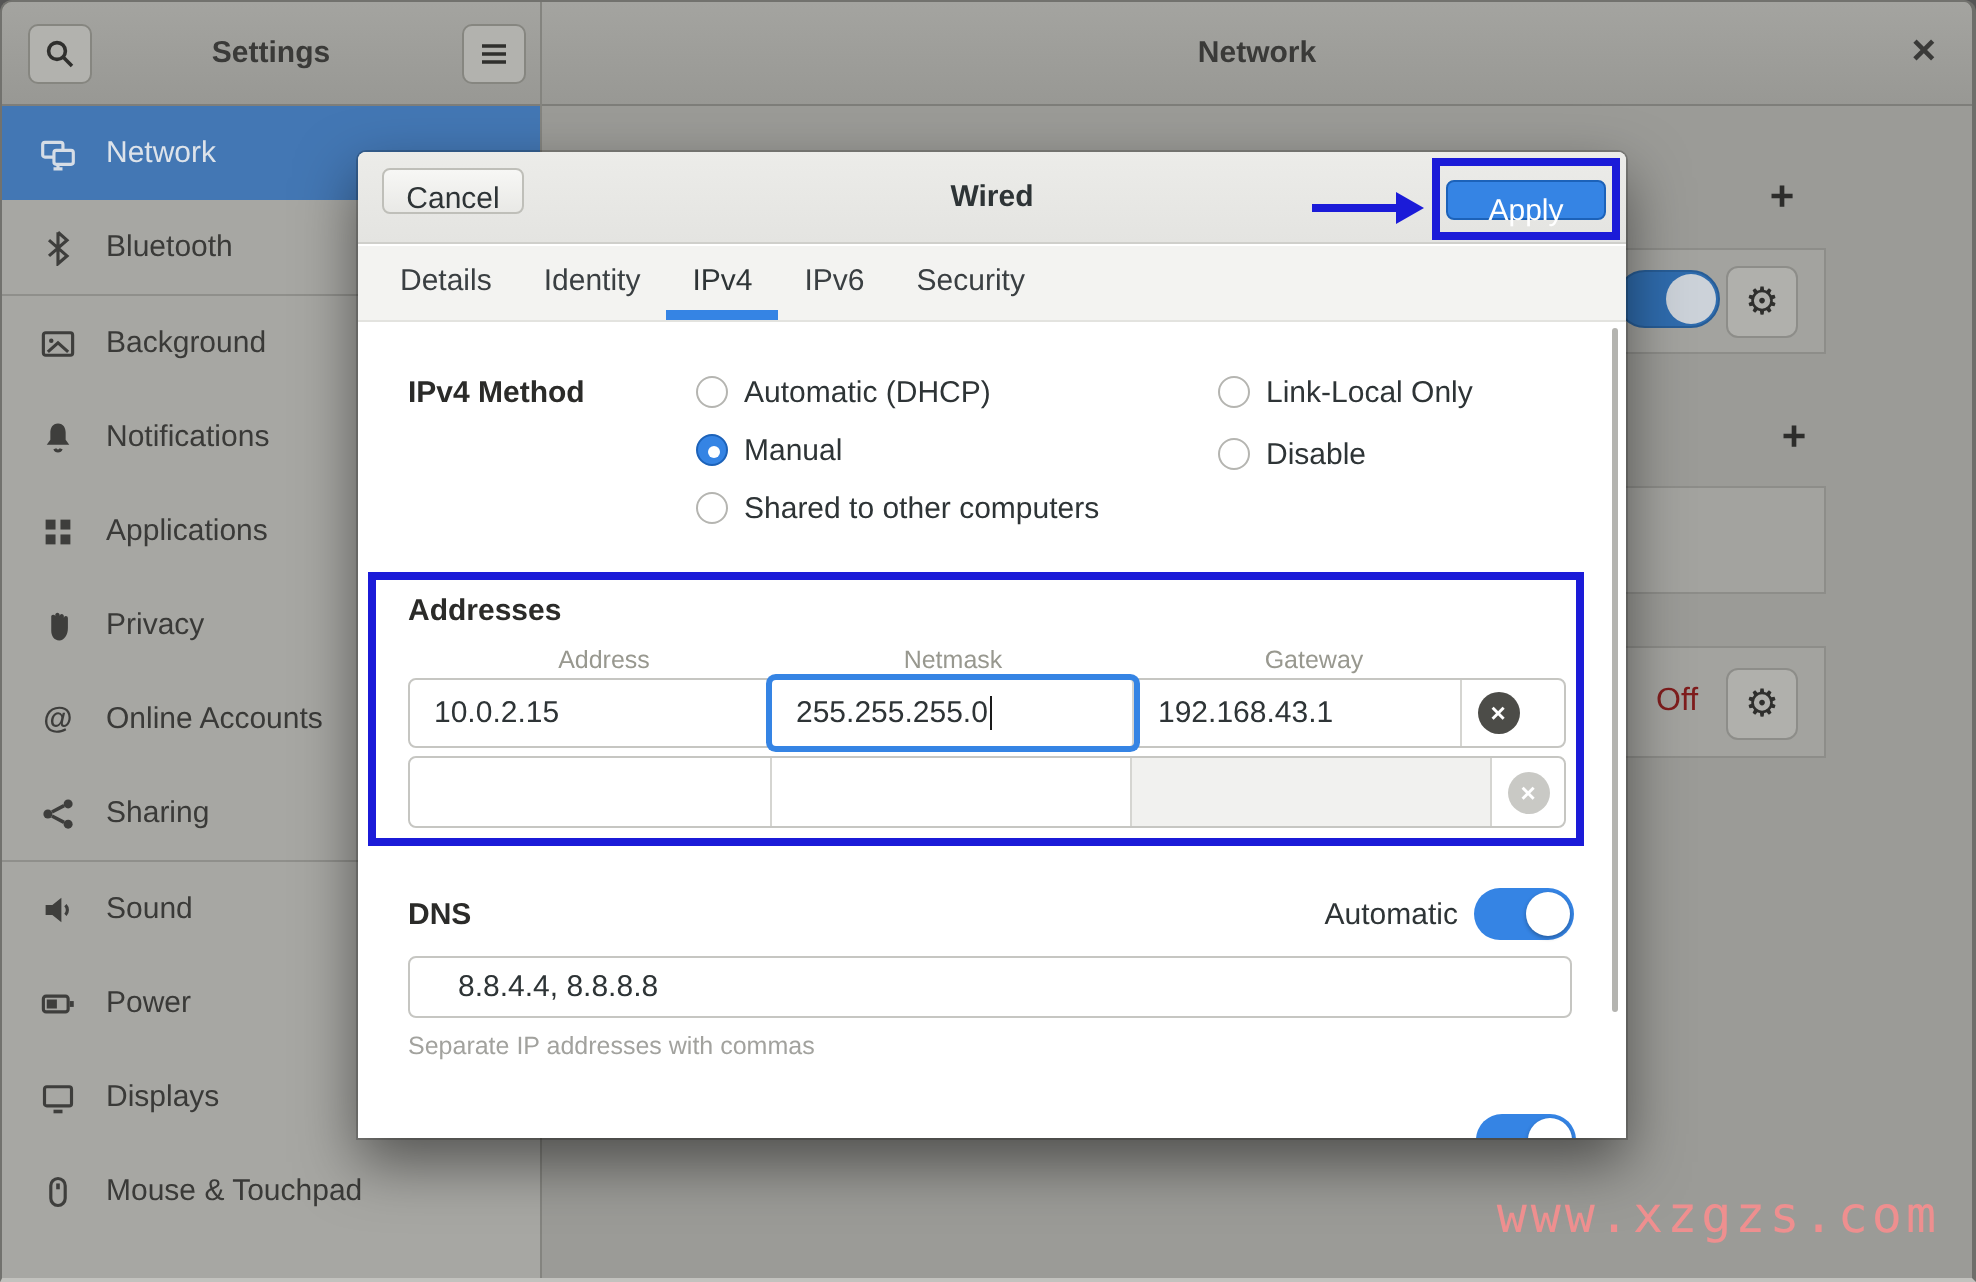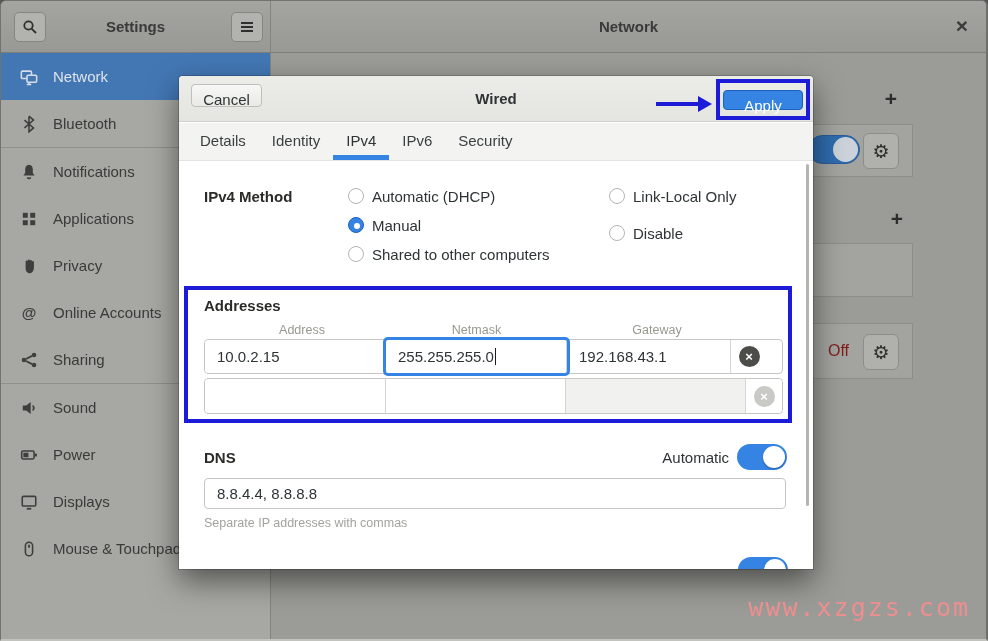--- a/index.html
+++ b/index.html
@@ -106,21 +106,21 @@
   .rm-dark { background:#4c4c48; }
   .rm-light { background:#c9c9c5; }
 
   .toggle { position:absolute; width:50px; height:26px; border-radius:13px; background:#3584e4; }
   .toggle .knob { position:absolute; right:2px; top:2px; width:22px; height:22px;
                   border-radius:50%; background:#ffffff; box-shadow:0 1px 2px rgba(0,0,0,.3); }
   .auto-lbl { position:absolute; font-size:15px; color:#2e3436; }
 
   .text-input { position:absolute; left:25px; width:582px; height:31px; background:#fff;
                 border:1px solid #c6c6c2; border-radius:4px; font-size:15px; color:#2e3436;
-                padding:0 12px; line-height:29px; }
+                padding:0 24px; line-height:29px; }
   .hint { position:absolute; left:25px; font-size:12.5px; color:#a2a29e; }
 
   .dlg-scrollbar { position:absolute; left:627px; top:88px; width:3px; height:342px;
                    background:#b4b4b0; border-radius:2px; }
 
   .watermark { position:absolute; right:16px; top:592px; font-family:"DejaVu Sans Mono",monospace;
                font-size:25px; letter-spacing:2px; color:#ee8f8f; }
 </style>
 </head>
 <body>
@@ -168,20 +168,30 @@
         <svg width="18" height="18" viewBox="0 0 16 16">
             <path d="M8 1 V15 L12 11.5 L4 4.5 M4 11.5 L12 4.5 L8 1" fill="none"></path>
           </svg>
       </span>
       <span>Bluetooth</span>
     </div>
     <div class="side-div"></div>
     <div class="side-item">
       <span class="icn">
         <svg width="18" height="18" viewBox="0 0 16 16">
+            <rect x="1.5" y="3" width="13" height="10" rx="1"></rect>
+            <circle cx="5" cy="6.5" r="1" class="f"></circle>
+            <path d="M3.5 11.5 L8 7.5 L12.5 11.5"></path>
+          </svg>
+      </span>
+      <span>Background</span>
+    </div>
+    <div class="side-item">
+      <span class="icn">
+        <svg width="18" height="18" viewBox="0 0 16 16">
             <path class="f" d="M8 1.5 C5.6 1.5 4.6 3.5 4.6 5.6 L4.6 8.8 L3 11 L13 11 L11.4 8.8 L11.4 5.6 C11.4 3.5 10.4 1.5 8 1.5 Z"></path>
             <path d="M6.6 12.8 a1.5 1.5 0 0 0 2.8 0"></path>
           </svg>
       </span>
       <span>Notifications</span>
     </div>
     <div class="side-item">
       <span class="icn">
         <svg width="18" height="18" viewBox="0 0 16 16">
             <rect class="f" x="2.5" y="2.5" width="4.4" height="4.4"></rect>
@@ -308,21 +318,21 @@
         <span>Manual</span>
       </div>
       <div class="radio-row" style="left:169px; top:84px;">
         <span class="radio"></span>
         <span>Shared to other computers</span>
       </div>
       <div class="radio-row" style="left:430px; top:26px;">
         <span class="radio"></span>
         <span>Link-Local Only</span>
       </div>
-      <div class="radio-row" style="left:430px; top:63px;">
+      <div class="radio-row" style="left:430px; top:57px;">
         <span class="radio"></span>
         <span>Disable</span>
       </div>
 
       <div class="addr-annot"></div>
       <div class="lbl" style="left:25px; top:136px;">Addresses</div>
 
       <div class="col-hdr" style="left:32px; top:162px; width:182px;">Address</div>
       <div class="col-hdr" style="left:207px; top:162px; width:181px;">Netmask</div>
       <div class="col-hdr" style="left:388px; top:162px; width:180px;">Gateway</div>

